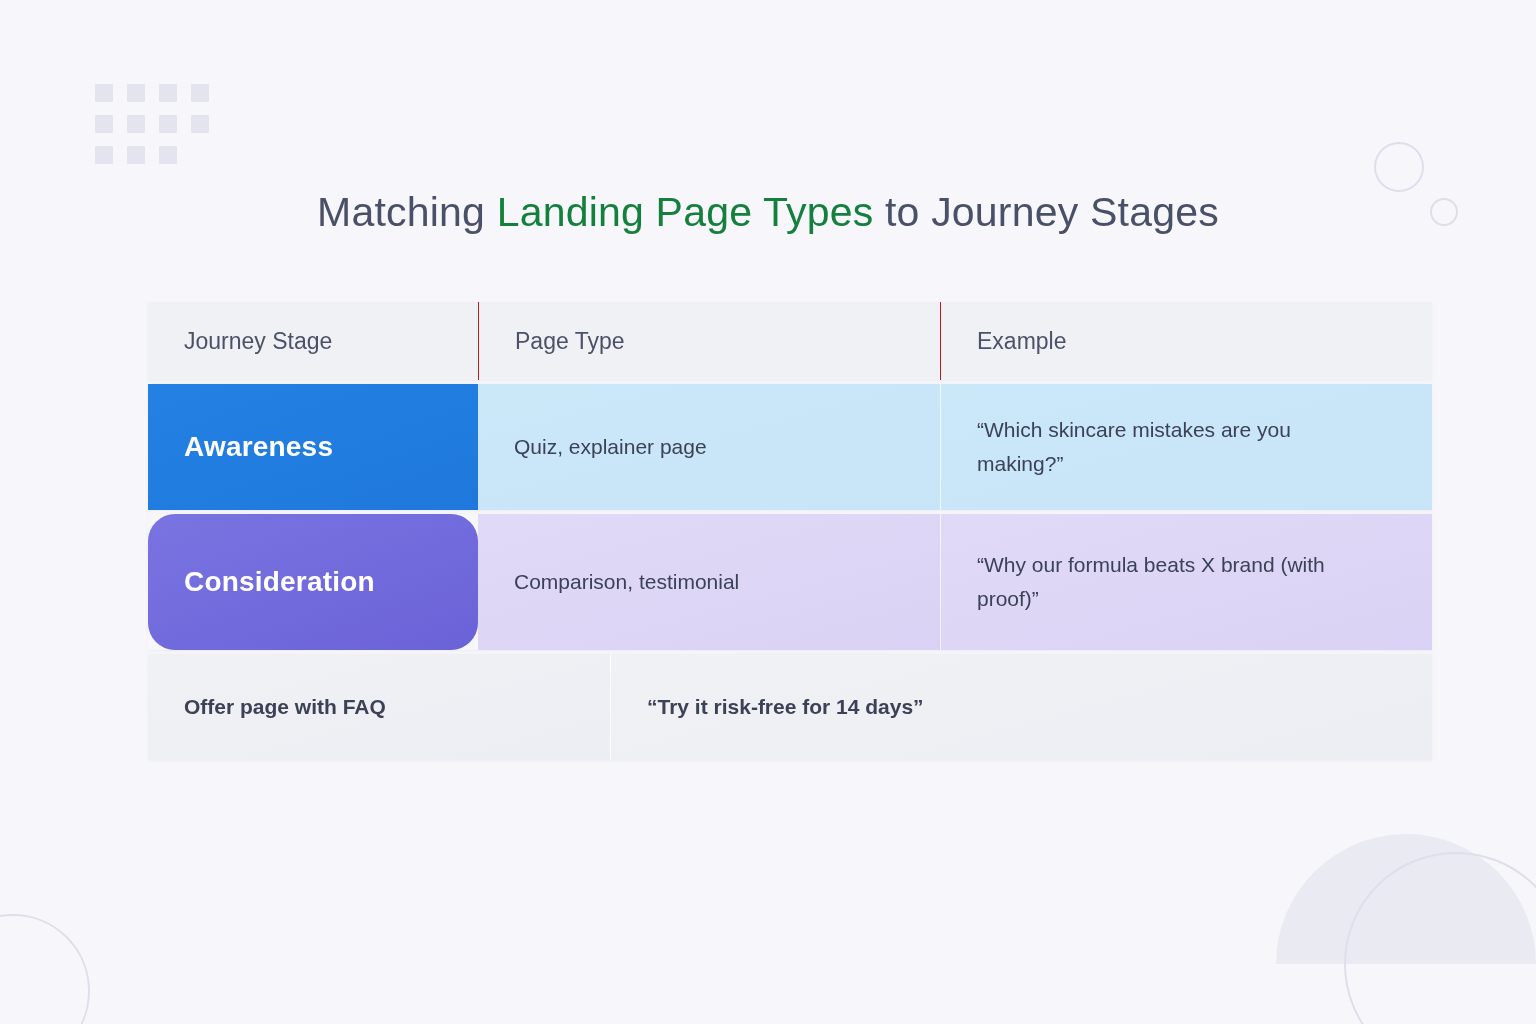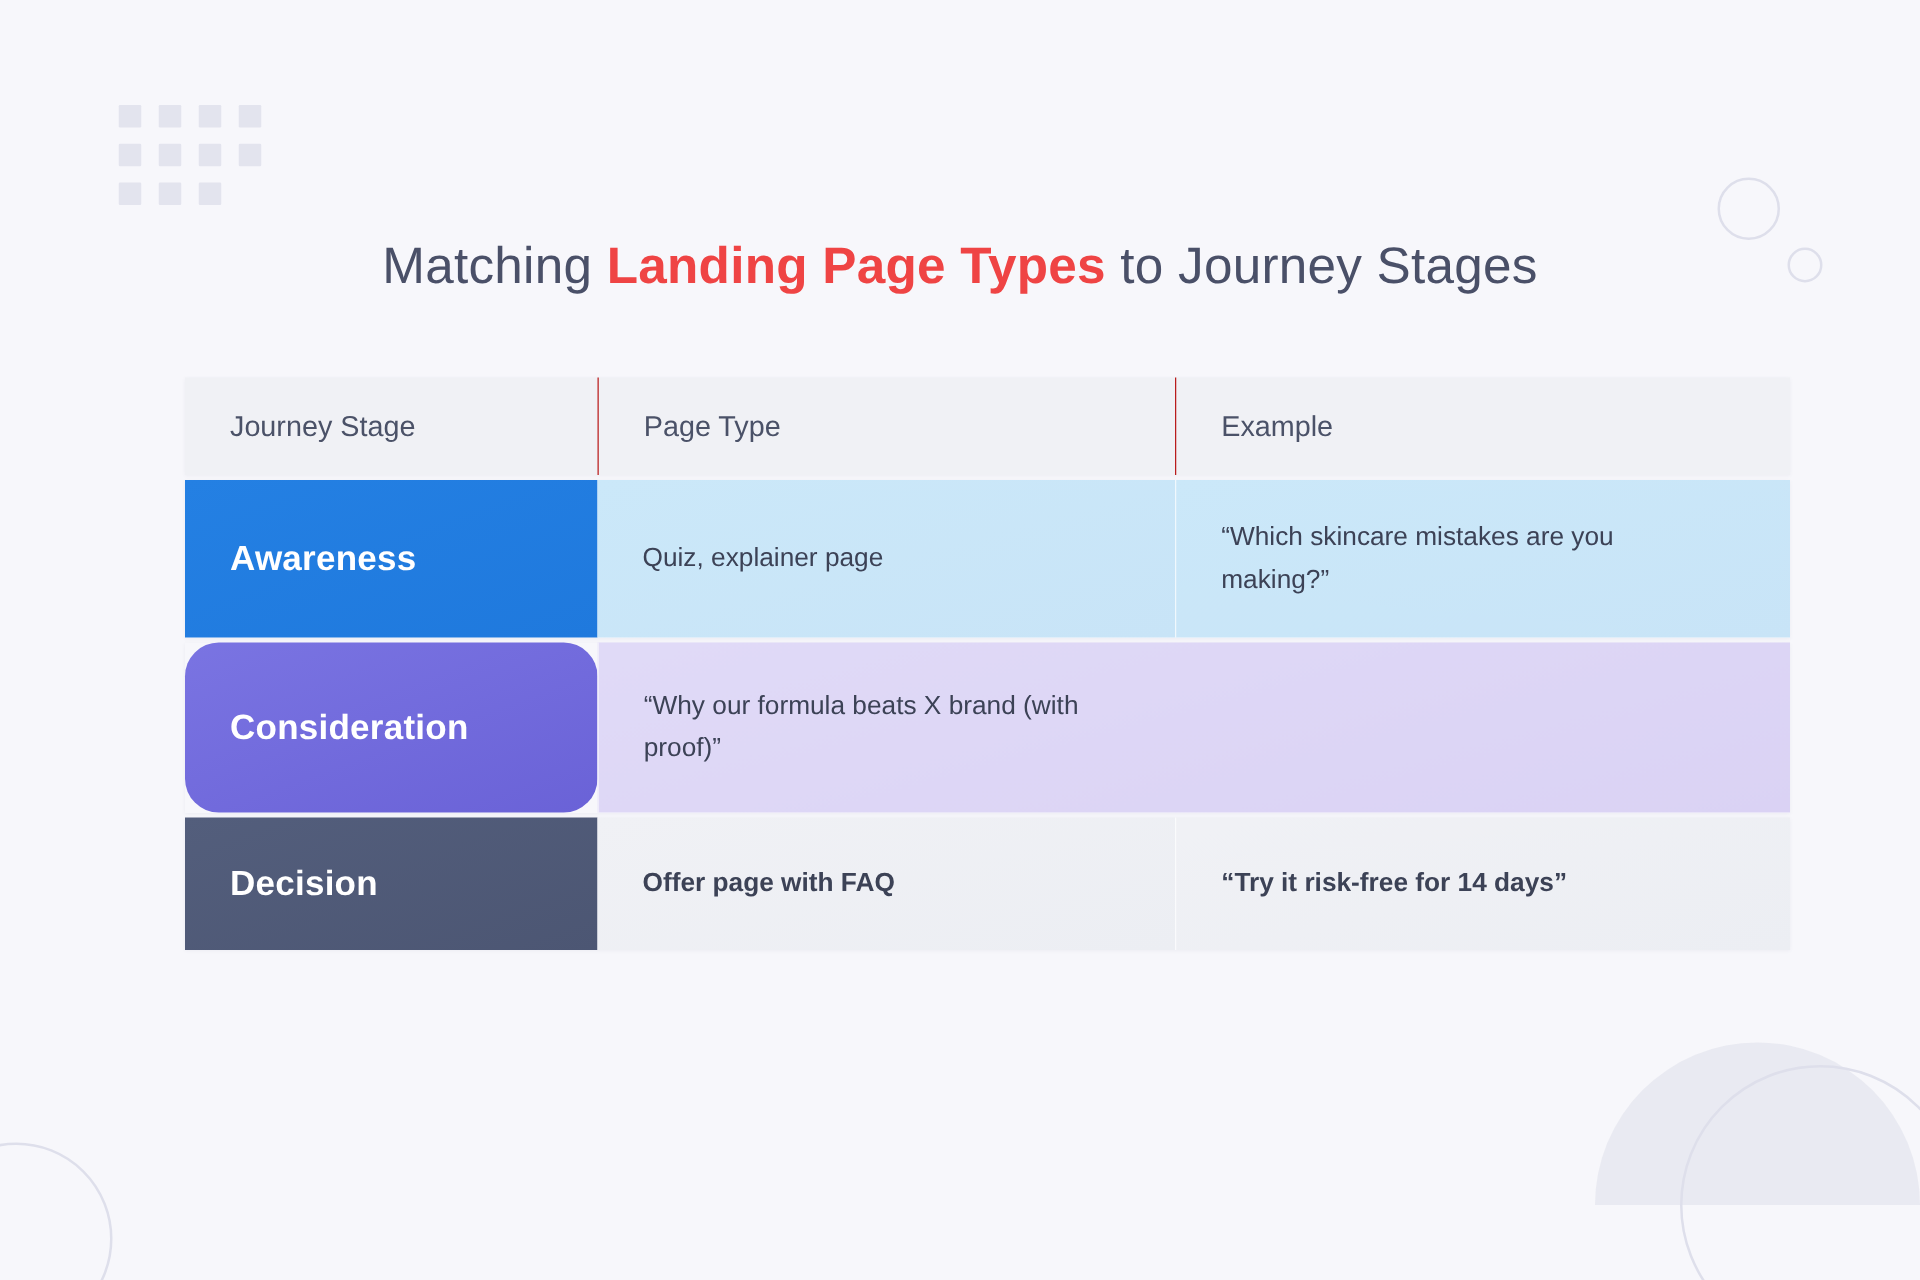--- a/index.html
+++ b/index.html
@@ -69,22 +69,22 @@
     top: 160px;
     text-align: center;
     font-size: 41px;
     line-height: 1.25;
     letter-spacing: .2px;
     color: #4a5068;
     font-weight: 400;
     white-space: nowrap;
   }
   .title .strong {
-    font-weight: 700;
-    color: #ef4444;
+    font-weight: 400;
+    color: #15803d;
   }
 
   
   .table-wrap {
     position: absolute;
     left: 126px;
     top: 302px;
     width: 1284px;
     margin-left: 22px;
   }
@@ -211,28 +211,26 @@
     <div class="cell col-type">Quiz, explainer page</div>
     <div class="cell col-example">
       <span class="example-text">“Which skincare mistakes are you making?”</span>
     </div>
   </div>
 
   <div class="row row-consideration">
     <div class="cell col-stage">
       <span class="stage-label">Consideration</span>
     </div>
+    <div class="cell col-type">Comparison, testimonial</div>
     <div class="cell col-example">
       <span class="example-text">“Why our formula beats X brand (with proof)”</span>
     </div>
   </div>
 
   <div class="row row-decision">
-    <div class="cell col-stage">
-      <span class="stage-label">Decision</span>
-    </div>
     <div class="cell col-type">Offer page with FAQ</div>
     <div class="cell col-example">
       <span class="example-text">“Try it risk-free for 14 days”</span>
     </div>
   </div>
 
 </div>
 
 </body></html>

